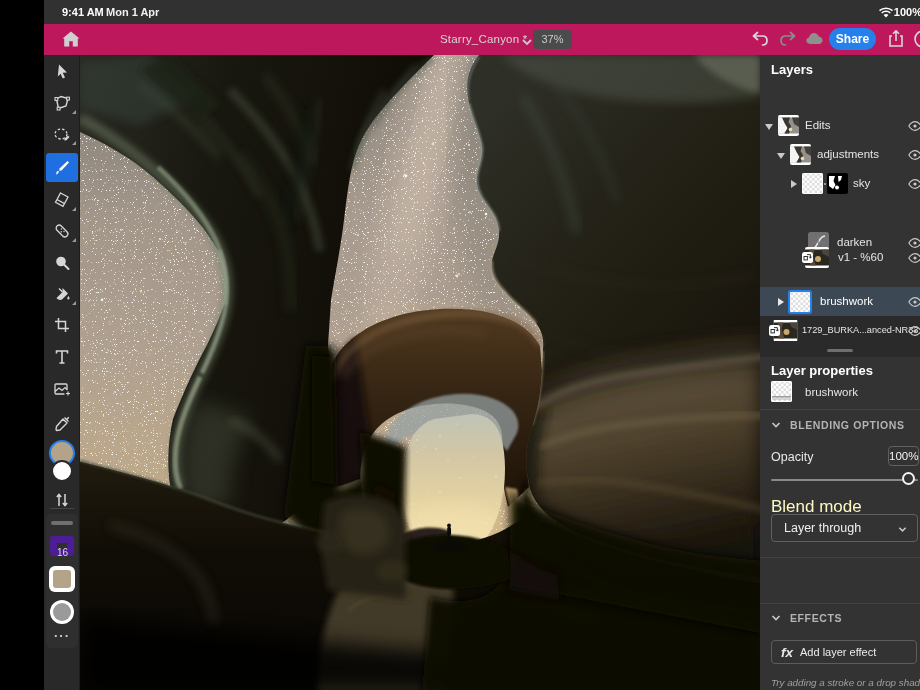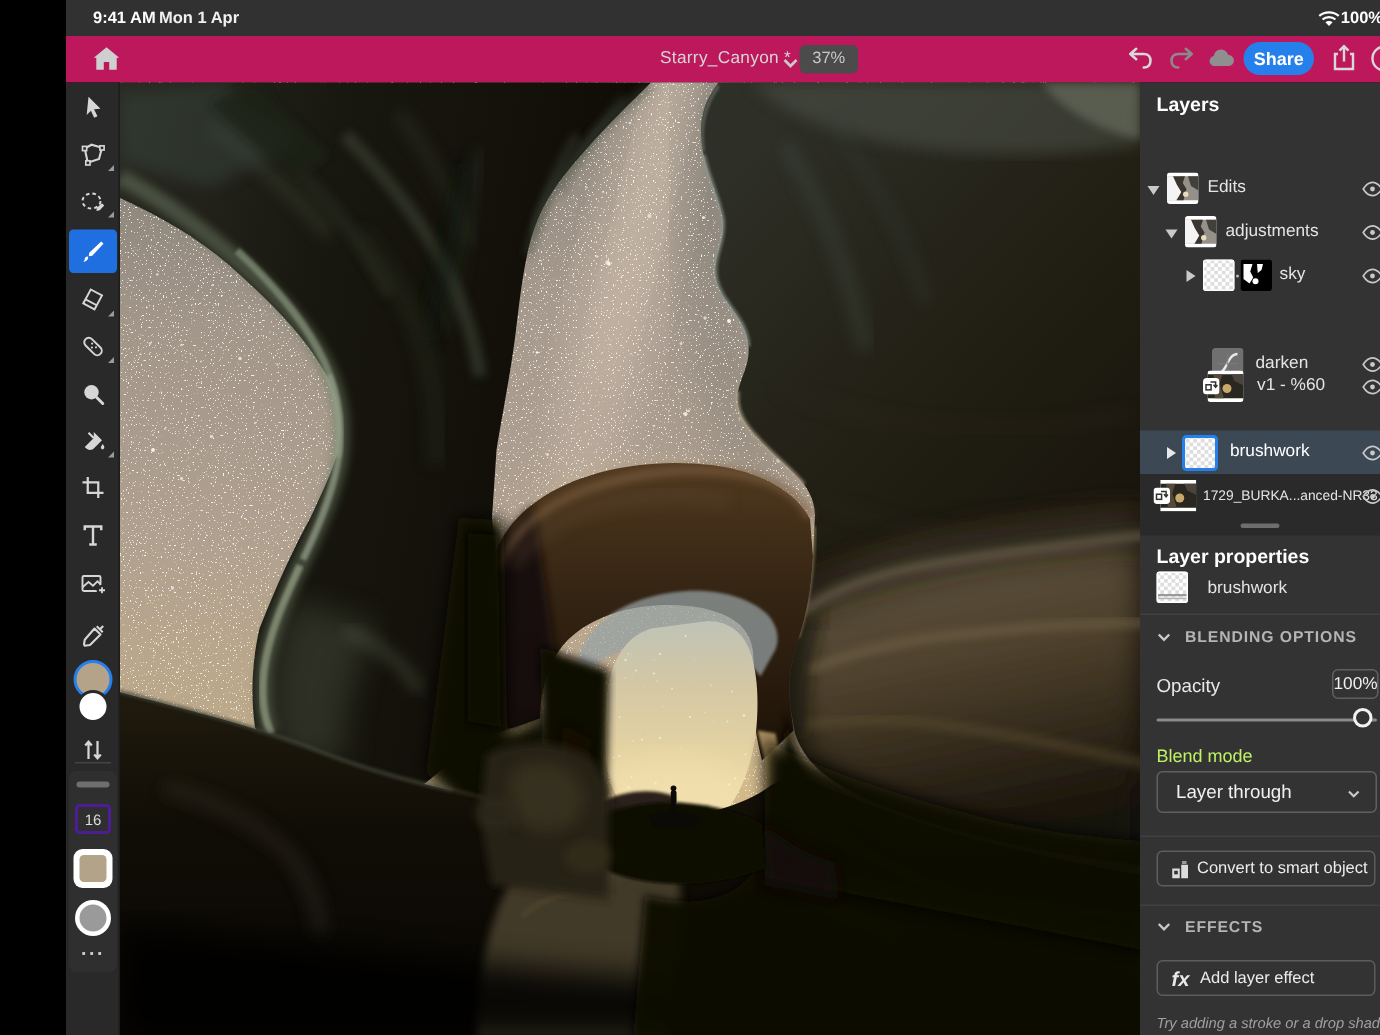--- a/index.html
+++ b/index.html
@@ -201,21 +201,21 @@
 <div style="position:absolute;left:7px;top:460px;width:22px;height:22px;border-radius:50%;background:#fff;border:2px solid #29292a"></div>
 <div class="ltool" style="top:486px">
       <svg width="16" height="18" viewBox="0 0 16 18">
         <path d="M5 15 L5 4 M2.8 6 L5 3.5 L7.2 6" stroke="#d6d6d6" stroke-width="1.5" fill="none"></path>
         <path d="M11 3 L11 14 M8.8 12 L11 14.5 L13.2 12" stroke="#d6d6d6" stroke-width="1.5" fill="none"></path>
       </svg>
     </div>
 <div style="position:absolute;left:6px;top:508px;width:24px;height:1px;background:#454545"></div>
 <div style="position:absolute;left:2px;top:514px;width:32px;height:134px;background:#2f2f30;border-radius:5px"></div>
 <div style="position:absolute;left:7px;top:521px;width:22px;height:4px;border-radius:2px;background:#6f6f6f"></div>
-<div style="position:absolute;left:6px;top:536px;width:24px;height:20px;border:2px solid #4c1d95;border-radius:3px;color:#dcdcdc;font-size:10px;text-align:center;line-height:19px">16</div>
+<div style="position:absolute;left:6px;top:536px;width:24px;height:20px;border:7px solid #4c1d95;border-radius:3px;color:#dcdcdc;font-size:10px;text-align:center;line-height:19px">16</div>
 <div style="position:absolute;left:5px;top:566px;width:26px;height:26px;background:#fff;border-radius:6px"></div>
 <div style="position:absolute;left:9px;top:570px;width:18px;height:18px;background:#b3a489;border-radius:3px"></div>
 <div style="position:absolute;left:6px;top:600px;width:24px;height:24px;background:#fff;border-radius:50%"></div>
 <div style="position:absolute;left:9px;top:603px;width:18px;height:18px;background:#9a9a9a;border-radius:50%"></div>
 <div style="position:absolute;left:10px;top:634px;width:16px;height:6px;color:#cfcfcf;font-size:13px;font-weight:700;letter-spacing:1px;line-height:3px">···</div>
 
 <div id="canvas">
 <svg width="680" height="635" viewBox="0 0 680 635">
 <defs>
   <linearGradient id="sky" x1="0" y1="0" x2="0" y2="1">
@@ -1033,39 +1033,30 @@
   <svg style="position:absolute;left:10px;top:364px;width:12px;height:12px" viewBox="0 0 12 12">
         <path class="chev" d="M2.5 4 L6 7.5 L9.5 4"></path>
       </svg>
   <div class="sect" style="left:30px;top:364px">BLENDING OPTIONS</div>
 
   <span style="position:absolute;left:11px;top:395px;font-size:12.5px;color:#e8e8e8">Opacity</span>
   <div style="position:absolute;left:128px;top:391px;width:31px;height:20px;border:1px solid #606060;border-radius:4px;color:#f0f0f0;font-size:11.5px;text-align:center;line-height:19px">100%</div>
   <div style="position:absolute;left:11px;top:424px;width:147px;height:2px;background:#8a8a8a;border-radius:1px"></div>
   <div style="position:absolute;left:142px;top:417px;width:13px;height:13px;border-radius:50%;border:2px solid #f2f2f2;background:#333334"></div>
 
-  <span style="position:absolute;left:11px;top:442px;font-size:12px;color:#bef264">Blend mode</span>
+  <span style="position:absolute;left:11px;top:442px;font-size:17px;color:#fef9c3">Blend mode</span>
   <div style="position:absolute;left:11px;top:459px;width:147px;height:28px;border:1px solid #606060;border-radius:4px">
     <span style="position:absolute;left:12px;top:6px;font-size:12.5px;color:#f0f0f0">Layer through</span>
     <svg style="position:absolute;right:9px;top:9px;width:11px;height:11px" viewBox="0 0 12 12">
           <path class="chev" d="M2.5 4 L6 7.5 L9.5 4"></path>
         </svg>
   </div>
 
   <div class="divider" style="top:502px"></div>
 
-  <div class="outbtn" style="top:512px">
-    <svg style="position:absolute;left:8px;top:5px;width:14px;height:14px" viewBox="0 0 14 14">
-          <rect x="1.5" y="6" width="5" height="6.5" fill="#dcdcdc"></rect>
-          <rect x="2.8" y="7.5" width="2.4" height="2.4" fill="#333"></rect>
-          <rect x="7.5" y="3.5" width="4.5" height="9" fill="#dcdcdc"></rect>
-          <rect x="8" y="1" width="3" height="2" fill="#9a9a9a"></rect>
-        </svg>
-    <span style="position:absolute;left:26px;top:5px">Convert to smart object</span>
-  </div>
 
   <div class="divider" style="top:548px"></div>
 
   <svg style="position:absolute;left:10px;top:557px;width:12px;height:12px" viewBox="0 0 12 12">
         <path class="chev" d="M2.5 4 L6 7.5 L9.5 4"></path>
       </svg>
   <div class="sect" style="left:30px;top:557px">EFFECTS</div>
 
   <div class="outbtn" style="top:585px">
     <span style="position:absolute;left:9px;top:4px;font-size:13.5px;font-style:italic;color:#e8e8e8;font-weight:600">fx</span>

